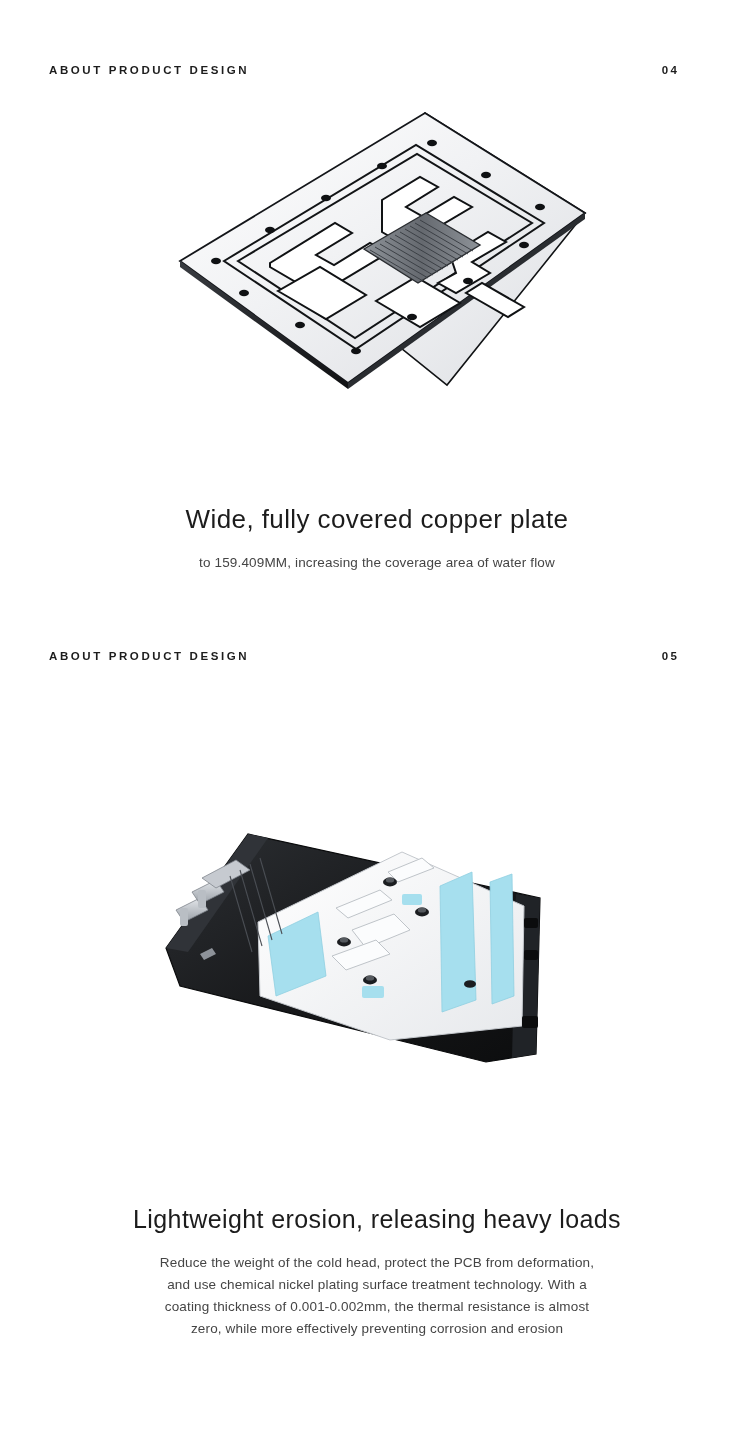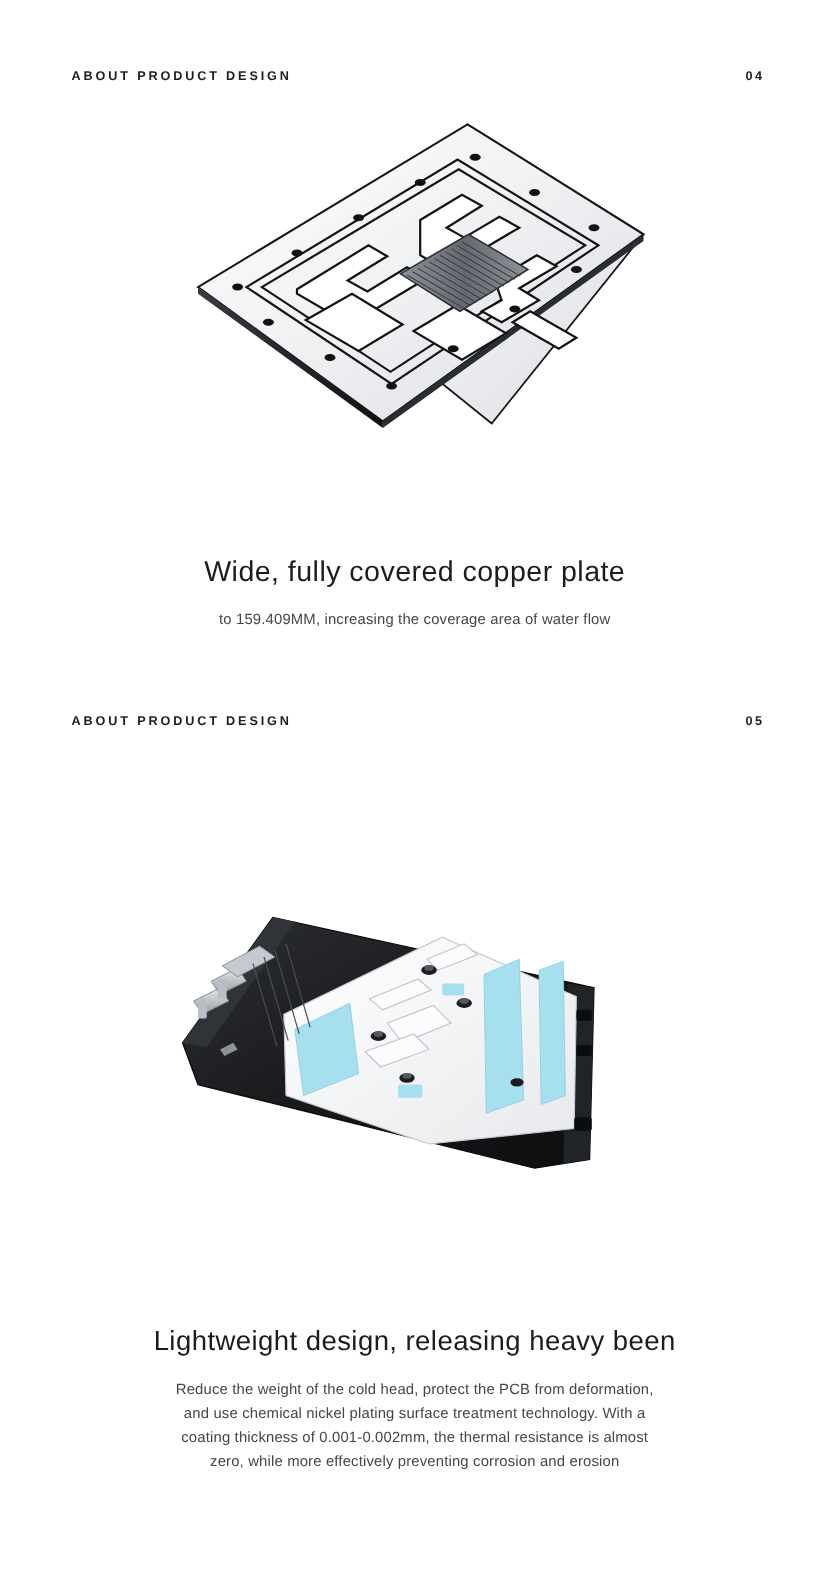--- a/index.html
+++ b/index.html
@@ -17,21 +17,21 @@
   }
   .page {
     position: relative;
     width: 754px;
     height: 1435px;
   }
 
   
   .section-header {
     position: absolute;
-    left: 16px;
+    left: 0;
     width: 728px;
     height: 22px;
   }
   .section-header .kicker {
     position: absolute;
     left: 49px;
     top: 0;
     font-size: 11.5px;
     letter-spacing: 2.6px;
     font-weight: 600;
@@ -280,21 +280,21 @@
         <rect x="384" y="160" width="14" height="10" rx="2"></rect>
         <rect x="382" y="226" width="16" height="12" rx="2"></rect>
       </g>
 
       <g fill="#8d9299">
         <polygon points="60,164 72,158 76,164 64,170"></polygon>
       </g>
     </svg>
   </div>
 
-  <div class="headline" id="headline-2">Lightweight design, releasing heavy been</div>
+  <div class="headline" id="headline-2">Lightweight erosion, releasing heavy loads</div>
   <div class="subcopy" id="sub-2">
     <div>Reduce the weight of the cold head, protect the PCB from deformation,</div>
     <div>and use chemical nickel plating surface treatment technology. With a</div>
     <div>coating thickness of 0.001-0.002mm, the thermal resistance is almost</div>
     <div>zero, while more effectively preventing corrosion and erosion</div>
   </div>
 
 </div>
 
 </body></html>

